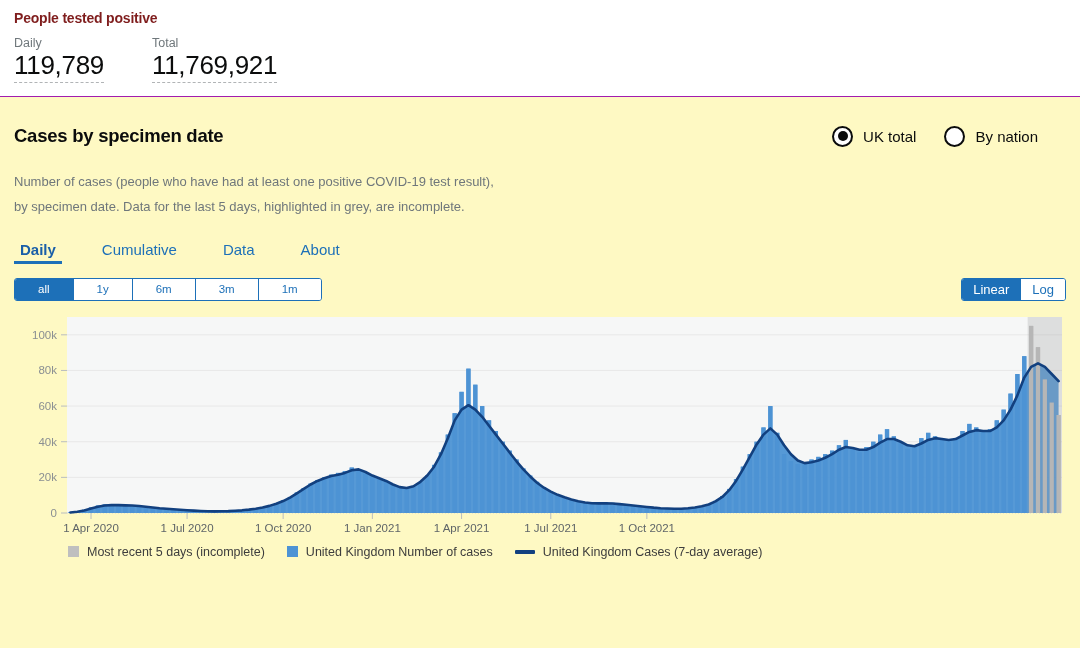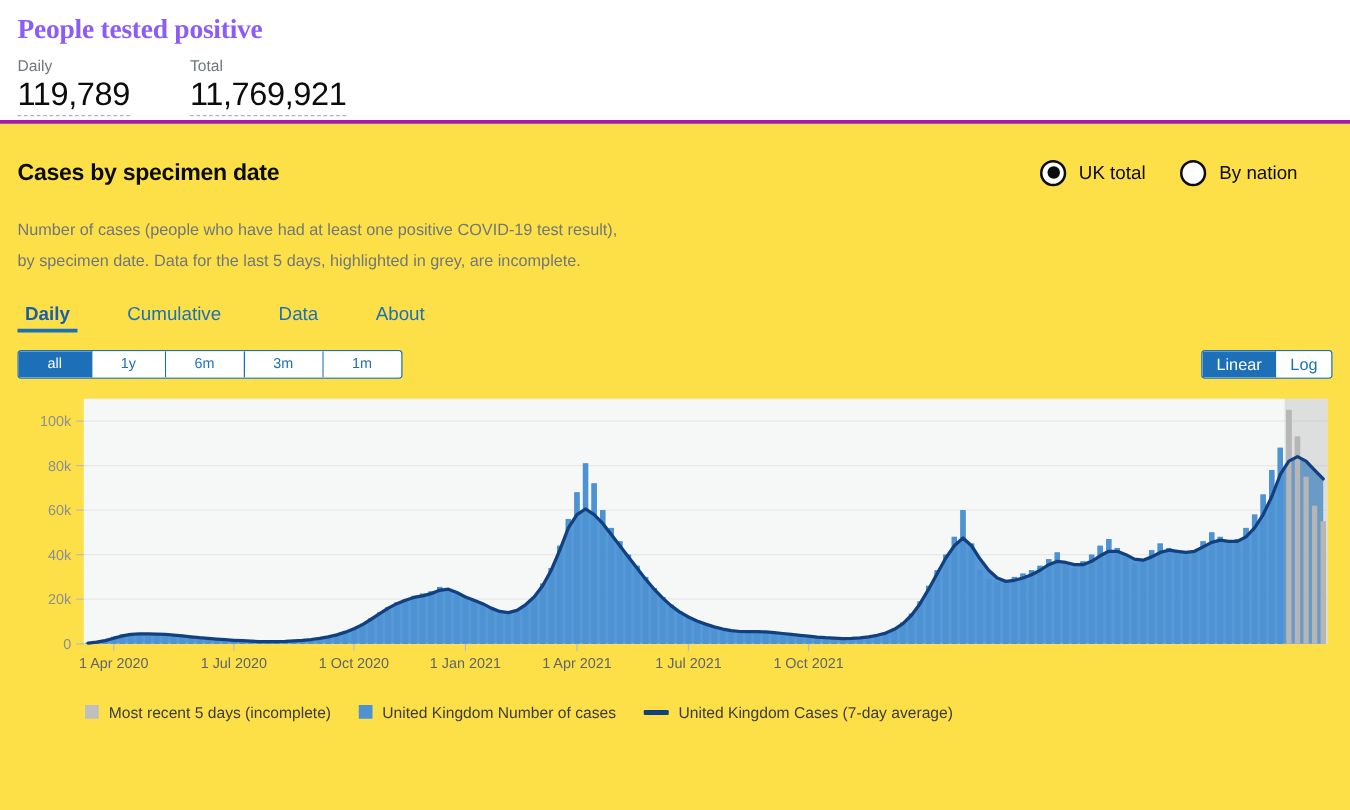--- a/index.html
+++ b/index.html
@@ -12,26 +12,25 @@
     overflow: hidden;
   }
 
   
   #top-summary {
     background: #ffffff;
     padding: 10px 14px 14px 14px;
     height: 96px;
   }
   #summary-title {
-    font-size: 22px;
+    font-size: 14px;
     font-weight: bold;
-    color: #8b5cf6;
+    color: #7f1d1d;
     letter-spacing: -0.2px;
     margin: 0 0 10px 0;
-    font-family: Liberation Serif, serif;
   }
   #summary-metrics {
     display: flex;
     gap: 48px;
   }
   .metric-label {
     font-size: 12.5px;
     color: #6f777b;
     margin-bottom: 1px;
   }
@@ -40,22 +39,22 @@
     color: #0b0c0c;
     letter-spacing: -0.3px;
     border-bottom: 1px dashed #b1b4b6;
     display: inline-block;
     padding-bottom: 2px;
     line-height: 1.1;
   }
 
   
   #card {
-    background: #fde047;
-    border-top: 3px solid #a21caf;
+    background: #fef9c3;
+    border-top: 1px solid #a21caf;
     height: 552px;
     padding: 0 14px;
     position: relative;
   }
   #card-header {
     display: flex;
     align-items: center;
     justify-content: space-between;
     padding-top: 28px;
   }
@@ -172,21 +171,21 @@
     position: relative;
     width: 1052px;
     height: 228px;
   }
   #chart-svg { display: block; }
 
   #legend {
     display: flex;
     align-items: center;
     gap: 22px;
-    margin-top: 22px;
+    margin-top: 6px;
     padding-left: 54px;
   }
   .legend-item {
     display: flex;
     align-items: center;
     gap: 8px;
     font-size: 12.5px;
     color: #3d3d3d;
   }
   .legend-swatch { width: 11px; height: 11px; flex: 0 0 auto; }

